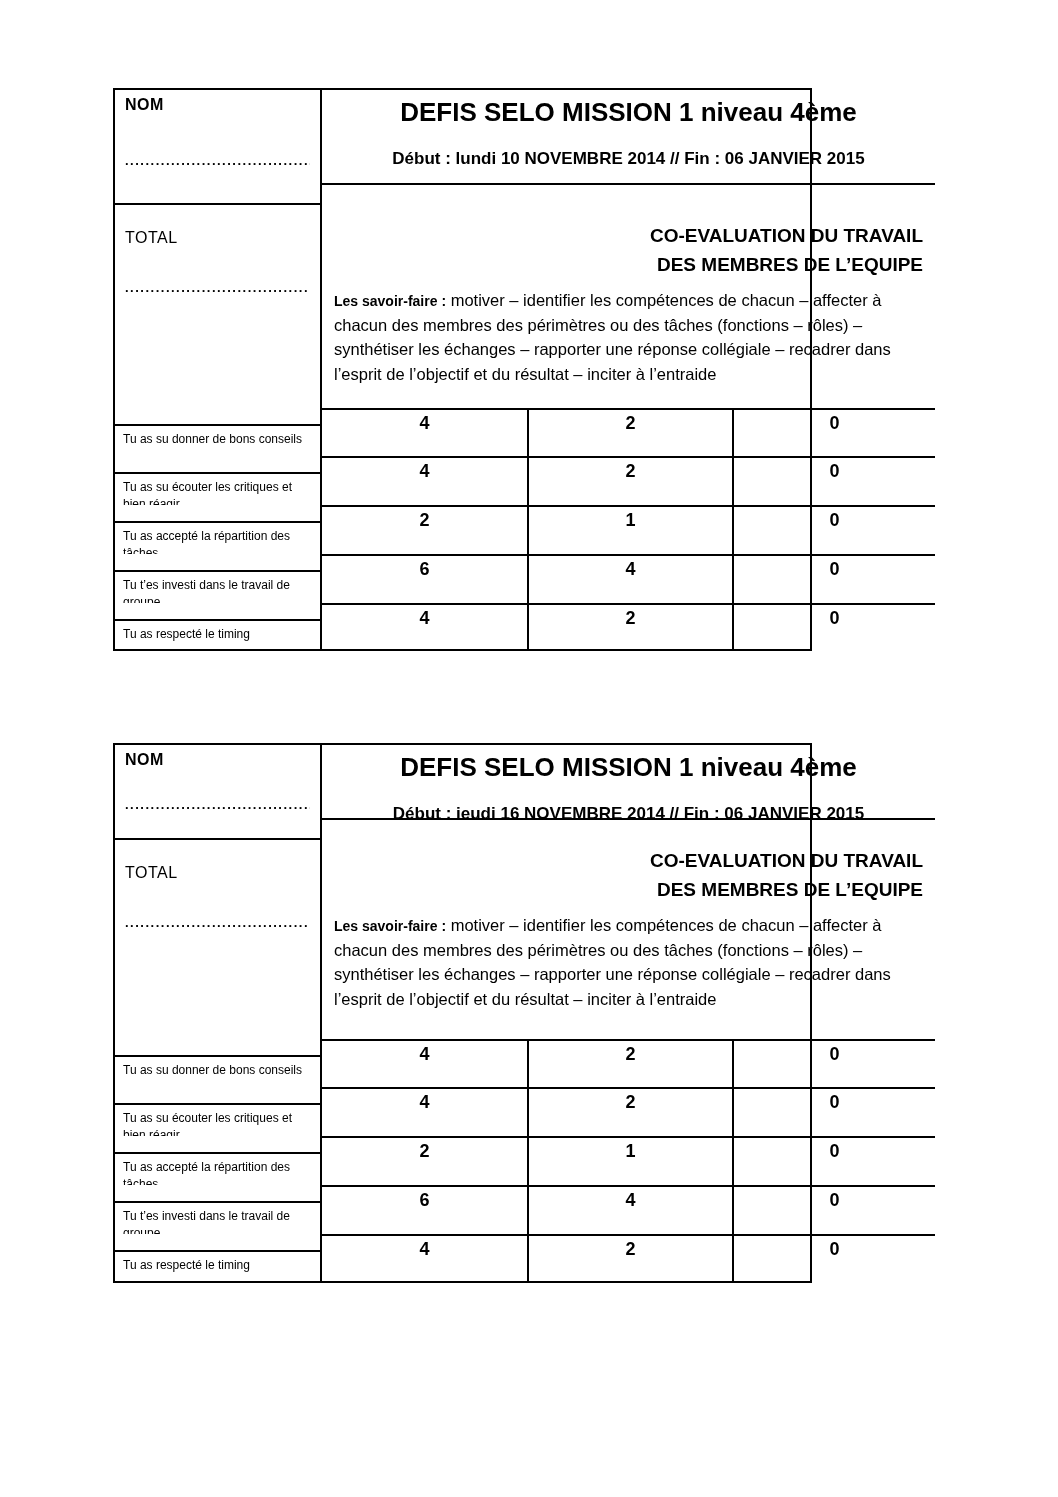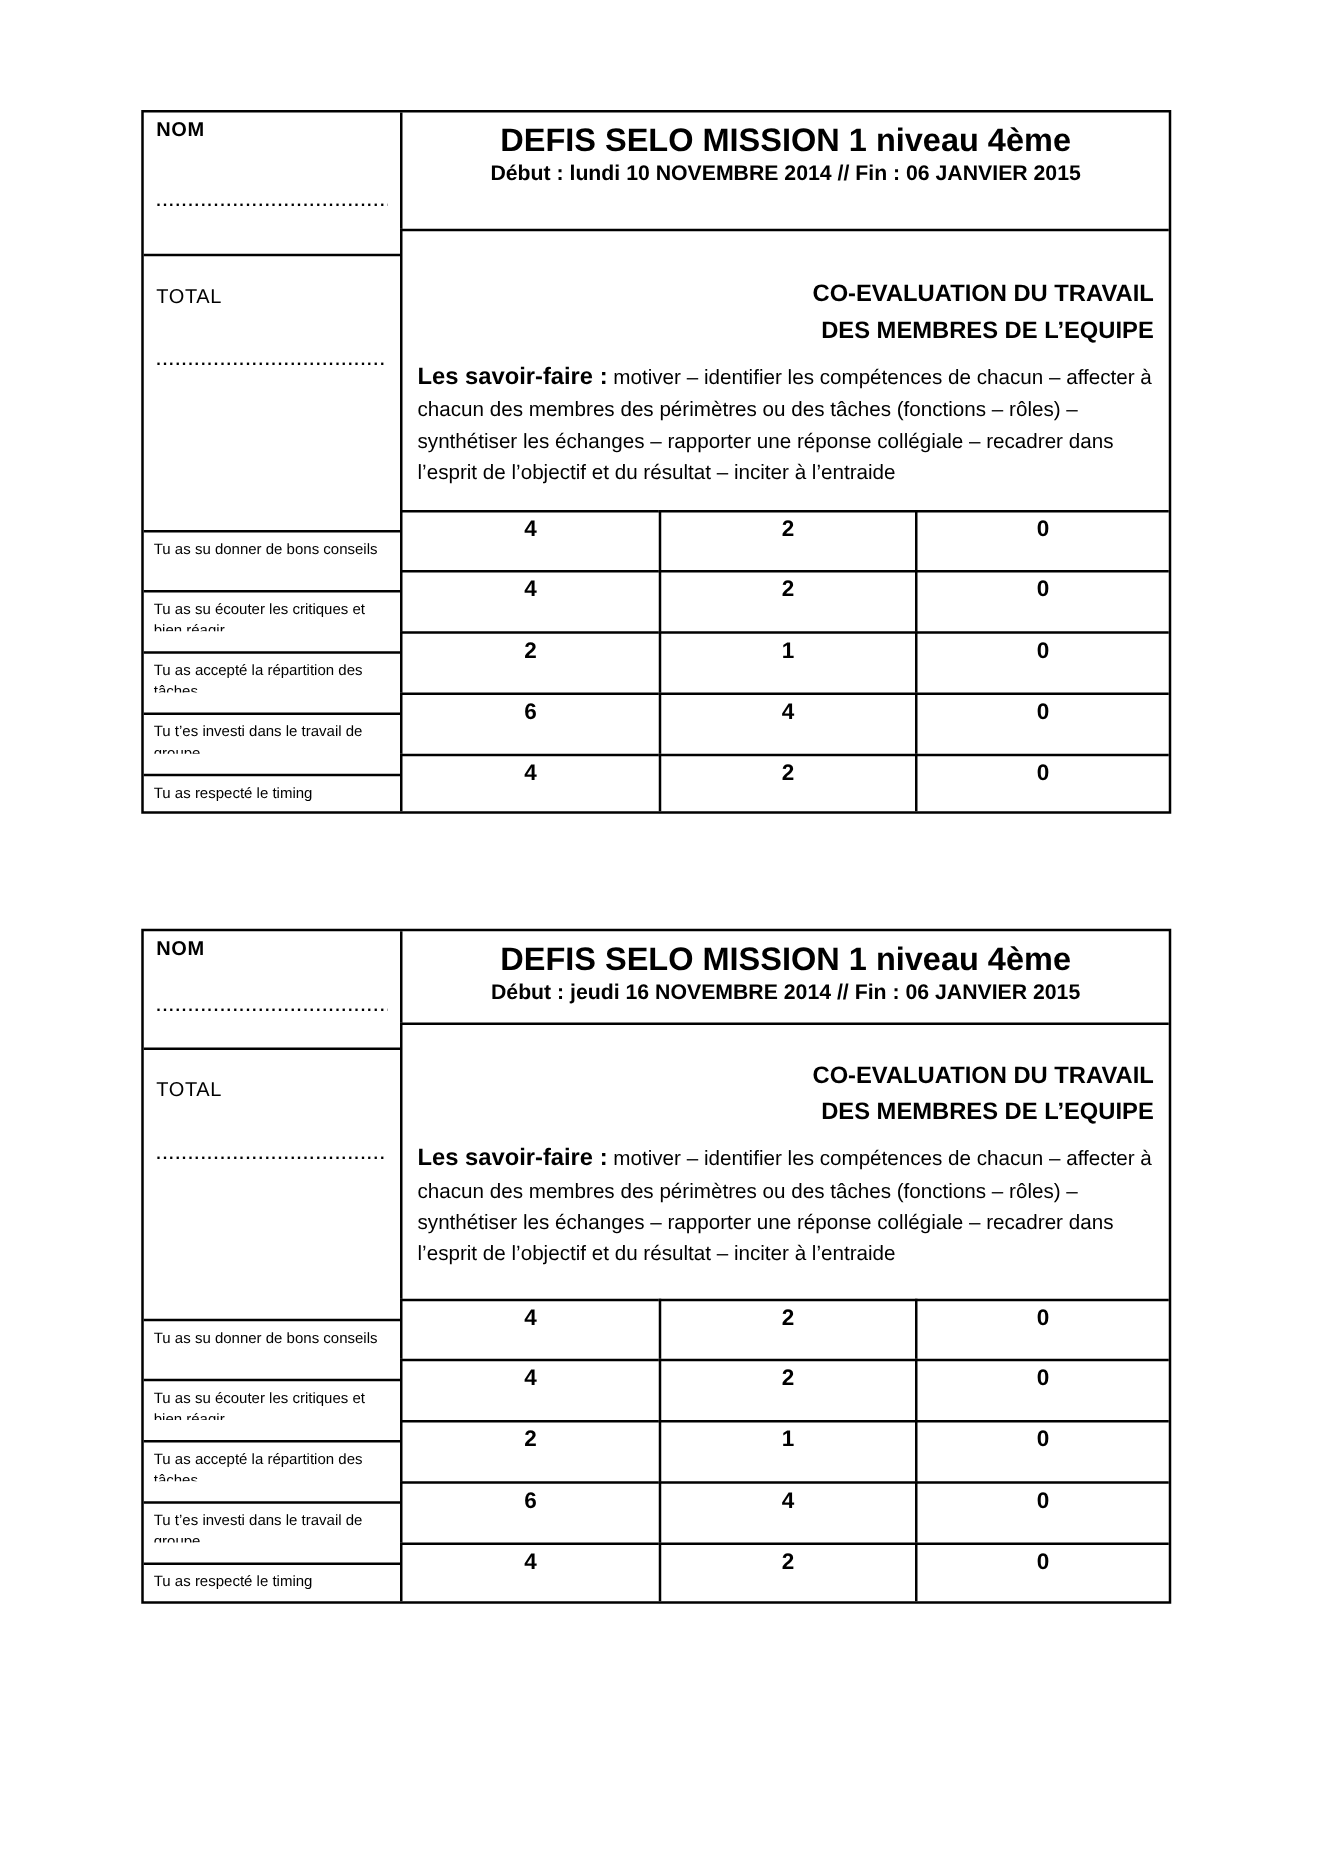--- a/index.html
+++ b/index.html
@@ -12,21 +12,21 @@
   .page {
     position: relative;
     width: 1058px;
     height: 1497px;
     background: #ffffff;
     overflow: hidden;
   }
   .doc-table {
     position: absolute;
     left: 113px;
-    width: 824px;
+    width: 699px;
     box-sizing: border-box;
     border: 2px solid #000000;
     display: grid;
     grid-template-columns: 205px 207px 205px 203px;
     background: #ffffff;
   }
   .t1 { top: 88px;  grid-template-rows: 93px 225px 48px 49px 49px 49px 46px; }
   .t2 { top: 743px; grid-template-rows: 73px 221px 48px 49px 49px 49px 47px; }
   .cell {
     box-sizing: border-box;
@@ -64,21 +64,21 @@
     padding-top: 6px;
   }
   .doc-title {
     font-size: 26px;
     font-weight: bold;
     line-height: 1.25;
   }
   .doc-subtitle {
     font-size: 17px;
     font-weight: bold;
-    margin-top: 0;
+    margin-top: 20px;
   }
 
   
   .total-cell {
     display: flex;
     flex-direction: column;
     padding: 24px 10px 0 10px;
     margin-top: 20px;
   }
   .total-label {
@@ -97,21 +97,21 @@
     font-weight: bold;
     line-height: 1.55;
   }
   .skills {
     margin: 8px 0 0 0;
     font-size: 16.5px;
     line-height: 1.5;
     text-align: left;
   }
   .skills .lead {
-    font-size: 19px;
+    font-size: 14px;
     font-weight: bold;
   }
 
   
   .criterion-cell {
     padding: 5px 8px 0 8px;
     font-size: 12px;
     line-height: 1.45;
     margin-top: 16px;
   }

